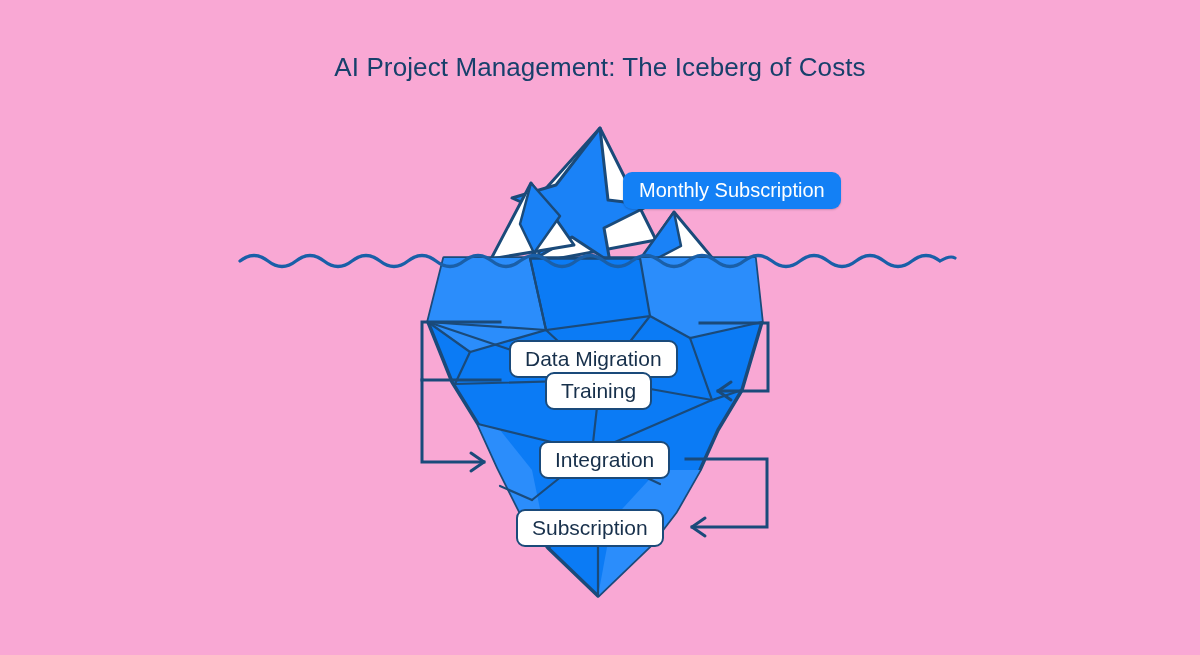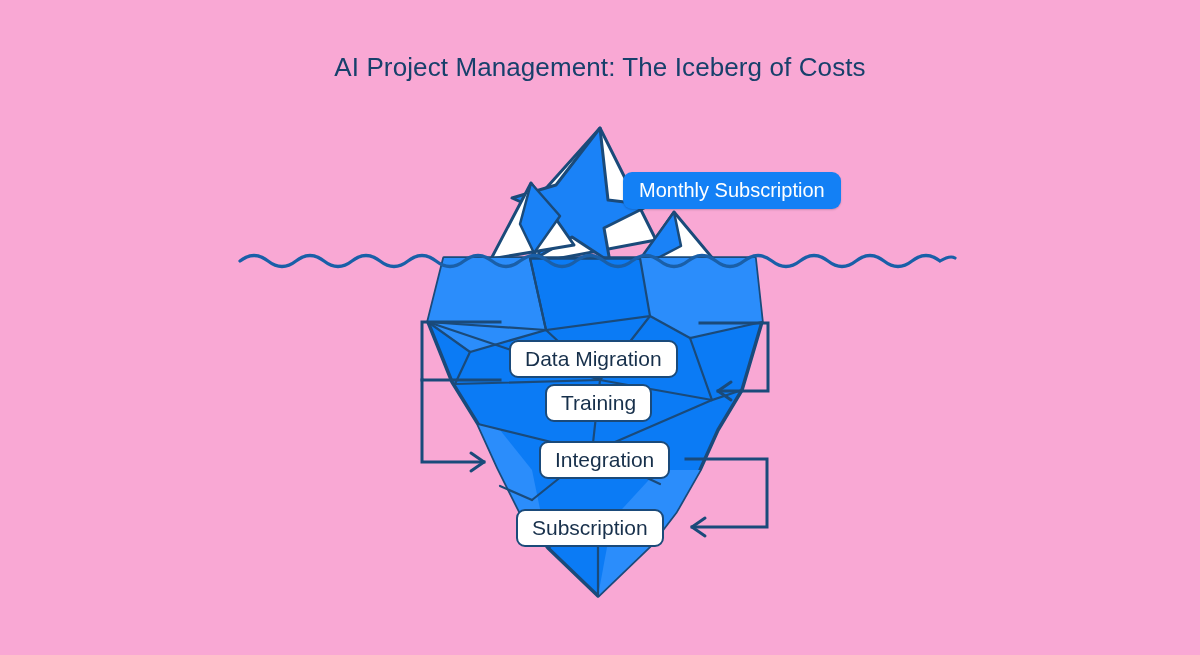--- a/index.html
+++ b/index.html
@@ -162,19 +162,19 @@
 
       <path d="M 686 459 L 767 459 L 767 527 L 692 527"></path>
       <path d="M 705 518 L 692 527 L 705 536" stroke-linejoin="round" stroke-linecap="round"></path>
     </g>
   </svg>
 
   <div class="label label-surface" style="left:623px; top:172px;">Monthly Subscription</div>
 
   <div class="label label-deep" style="left:509px; top:304px;margin-top:36px;">Data Migration</div>
 
-  <div class="label label-deep" style="left:545px; top:384px;">Training</div>
+  <div class="label label-deep" style="left:545px; top:372px;">Training</div>
 
   <div class="label label-deep" style="left:539px; top:441px;">Integration</div>
 
   <div class="label label-deep" style="left:516px; top:509px;">Subscription</div>
 
 </div>
 
 </body></html>

